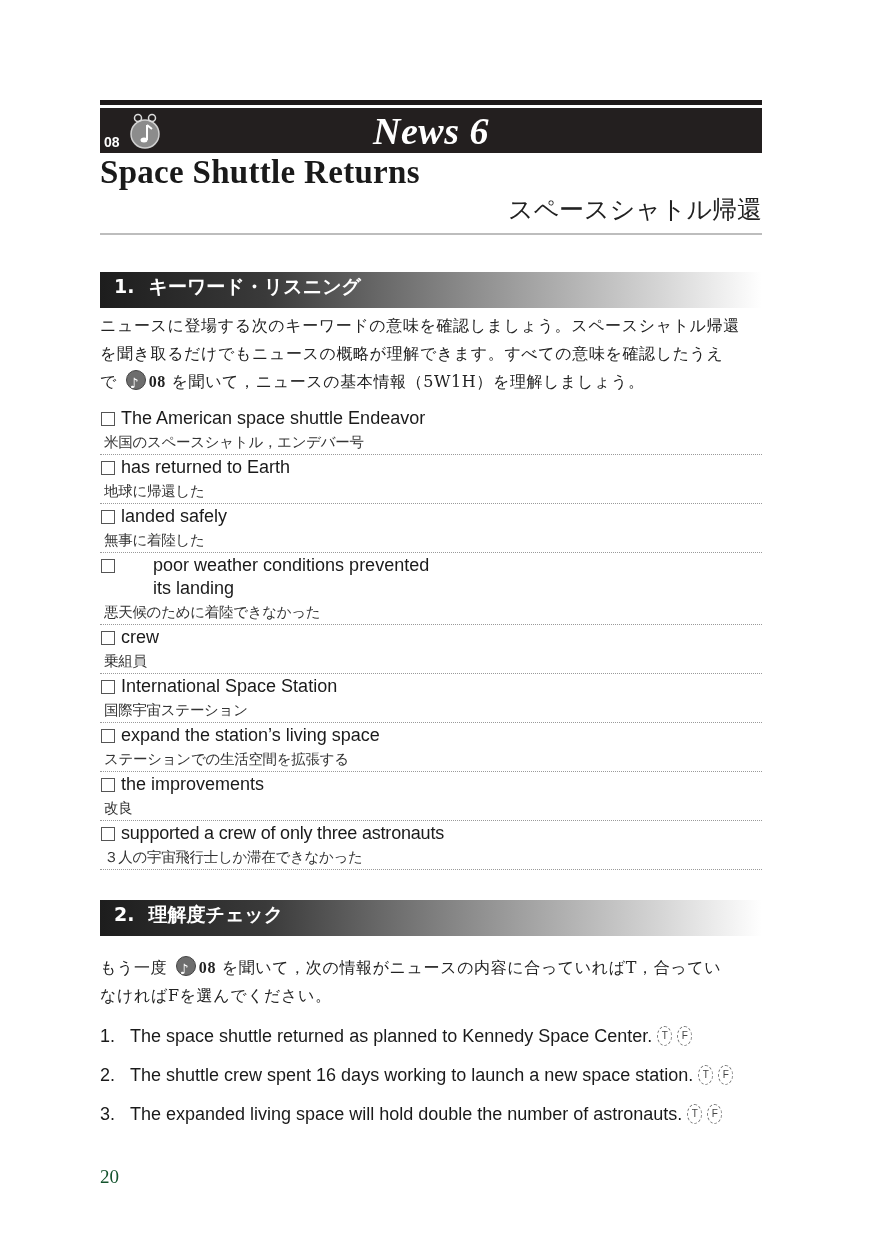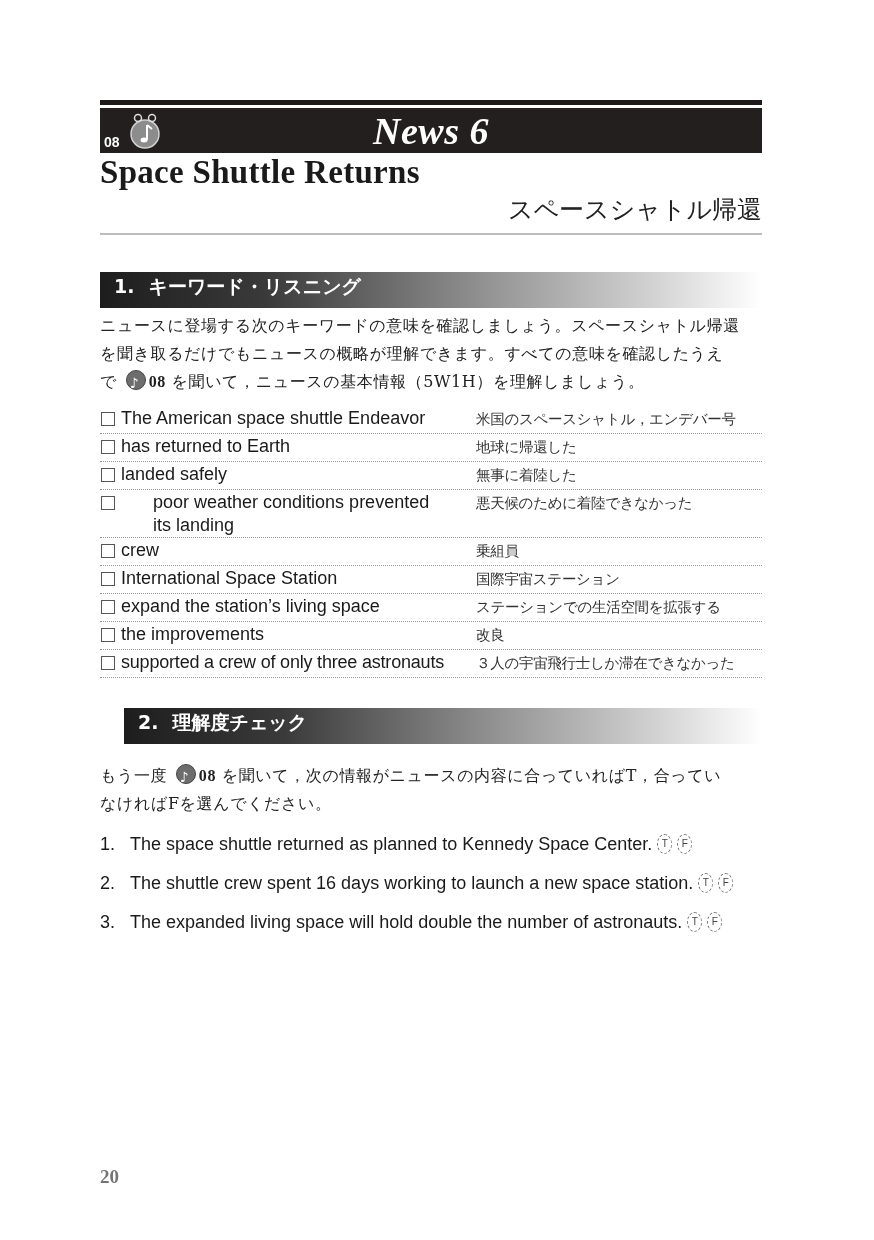--- a/index.html
+++ b/index.html
@@ -58,52 +58,53 @@
     .inline-cd::after {
       content: "♪"; position: absolute; left: 3px; top: -2px; color: #fff; font-size: 14px;
     }
     .bold-num { font-weight: bold; font-family: "Liberation Serif", serif; }
 
     
     .kw-table { margin-top: 10px; }
     .kw-row {
       display: flex; border-bottom: 1px dotted #9a9a9a; min-height: 26px;
       padding-top: 1px;
+      flex-direction: column;
     }
     .kw-en {
       width: 372px; font-family: "Liberation Sans", sans-serif; font-size: 18px;
       line-height: 23px; color: #1a1a1a; display: flex;
     }
     .kw-en .box {
       display: inline-block; width: 12px; height: 12px; border: 1px solid #555;
       margin: 5px 6px 0 1px; flex: none;
     }
     .kw-ja {
       flex: 1; font-family: "DejaVu Sans", sans-serif; font-size: 14.5px;
       line-height: 24px; color: #333; padding-left: 4px; letter-spacing: -0.3px;
     }
 
-    .sec2 { margin-top: 30px; margin-left: 24px; }
+    .sec2 { margin-top: 30px; }
     .intro2 { margin-top: 18px; }
 
     .questions { margin-top: 14px; }
     .q-row {
       font-family: "Liberation Sans", sans-serif; font-size: 18px; line-height: 24px;
       margin-bottom: 15px; display: flex; align-items: center;
     }
     .q-row .qn { width: 30px; }
     .tf {
       display: inline-block; width: 13px; height: 18px; border: 1px dashed #777;
       border-radius: 50%; font-size: 10px; line-height: 18px; text-align: center;
       margin-left: 5px; color: #444; font-family: "Liberation Sans", sans-serif;
     }
 
     .page-num {
       position: absolute; left: 100px; top: 1166px; font-family: "Liberation Serif", serif;
-      font-weight: bold; font-size: 19px; color: #737373;
+      font-weight: normal; font-size: 19px; color: #14532d;
     }
   </style>
 </head>
 <body>
 
 <div class="page">
   <div class="top-rule"></div>
   <div class="banner">
     <span class="track-no">08</span>
     <svg class="cd-icon" viewBox="0 0 34 36">

